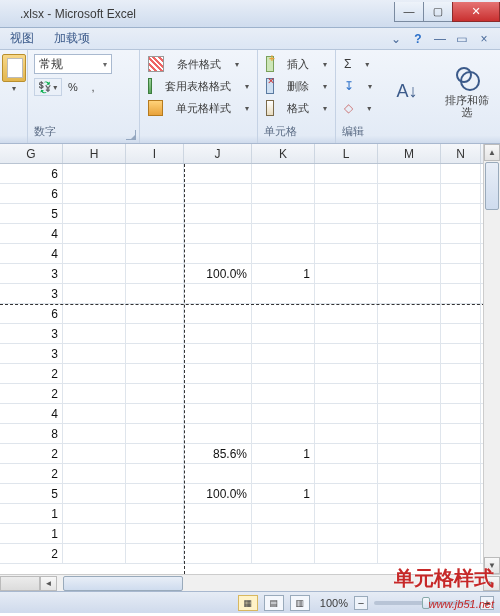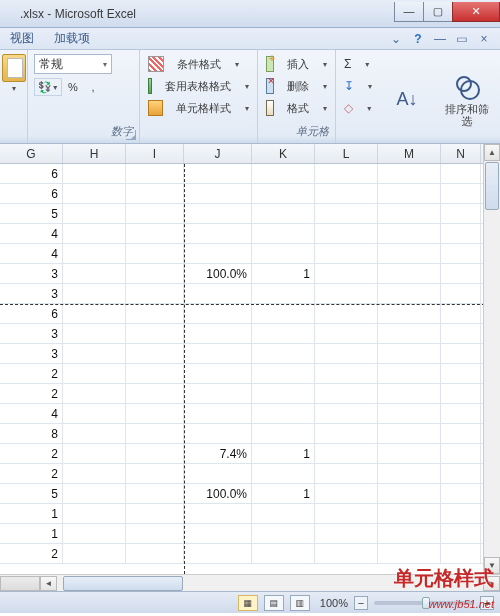--- a/index.html
+++ b/index.html
@@ -14,21 +14,21 @@
 
 
 .tabsrow { height:22px; background:linear-gradient(#e8eef7,#dce6f4); display:flex; align-items:center; border-bottom:1px solid #b5c5da; font-size:12px; color:#3b5a8a; }
 .tab { padding:3px 10px; cursor:default; }
 .help-icons { margin-left:auto; display:flex; gap:6px; padding-right:8px; color:#4a6a9a; font-size:12px; align-items:center; }
 .hi { width:16px; height:16px; display:flex; align-items:center; justify-content:center; border-radius:2px; }
 
 
 .ribbon { height:94px; background:linear-gradient(#f1f5fb,#e3ebf6 92%,#cfdbec); border-bottom:1px solid #a8b8cf; display:flex; font-size:11px; color:#3b3b3b; }
 .group { border-right:1px solid #c5d2e4; padding:4px 6px 2px 6px; display:flex; flex-direction:column; position:relative; }
-.group-label { text-align:right; font-size:11px; color:#5a6b84; margin-top:auto; padding-bottom:2px;font-style:italic; }
+.group-label { text-align:left; font-size:11px; color:#5a6b84; margin-top:auto; padding-bottom:2px; }
 .group-body { display:flex; gap:6px; flex:1; }
 .col { display:flex; flex-direction:column; gap:2px; }
 .item { display:flex; align-items:center; gap:13px; height:20px; padding:0 2px; white-space:nowrap; }
 .bigbtn { display:flex; flex-direction:column; align-items:center; justify-content:center; width:54px; padding-top:4px; gap:2px; }
 .bigbtn .lbl { font-size:11px; text-align:center; line-height:12px; }
 .combo { width:78px; height:20px; border:1px solid #a9b9cf; background:#fff; display:flex; align-items:center; padding:0 4px; font-size:12px; }
 .combo .dd { margin-left:auto; font-size:8px; color:#666; }
 .mini { width:18px; height:18px; border:1px solid transparent; display:flex; align-items:center; justify-content:center; font-size:11px; }
 .dd-arrow { font-size:8px; color:#555; margin-left:1px; }
 .corner { position:absolute; right:3px; bottom:3px; width:10px; height:10px; border:1px solid #94a7c0; border-top:none; border-left:none; }
@@ -191,20 +191,21 @@
           </div>
       </div>
       <div class="bigbtn">
         <span class="ic-sort">A↓</span>
       </div>
       <div class="bigbtn">
         <span class="ic-find"></span>
         <span class="lbl">排序和筛选</span>
       </div>
     </div>
+    <div class="group-label">编辑</div>
   </div>
 </div>
 
 <div class="gridwrap">
   <div class="colhdrs" id="colhdrs">
       <div class="ch" style="width: 63px;">G</div>
       <div class="ch" style="width: 63px;">H</div>
       <div class="ch" style="width: 58px;">I</div>
       <div class="ch" style="width: 68px;">J</div>
       <div class="ch" style="width: 63px;">K</div>
@@ -350,21 +351,21 @@
         <div class="cell" style="width: 68px;"></div>
         <div class="cell" style="width: 63px;"></div>
         <div class="cell" style="width: 63px;"></div>
         <div class="cell" style="width: 63px;"></div>
         <div class="cell" style="width: 40px;"></div>
       </div>
       <div class="row">
         <div class="cell" style="width: 63px;">2</div>
         <div class="cell" style="width: 63px;"></div>
         <div class="cell" style="width: 58px;"></div>
-        <div class="cell" style="width: 68px;">7.4%</div>
+        <div class="cell" style="width: 68px;">85.6%</div>
         <div class="cell" style="width: 63px;">1</div>
         <div class="cell" style="width: 63px;"></div>
         <div class="cell" style="width: 63px;"></div>
         <div class="cell" style="width: 40px;"></div>
       </div>
       <div class="row">
         <div class="cell" style="width: 63px;">2</div>
         <div class="cell" style="width: 63px;"></div>
         <div class="cell" style="width: 58px;"></div>
         <div class="cell" style="width: 68px;"></div>

